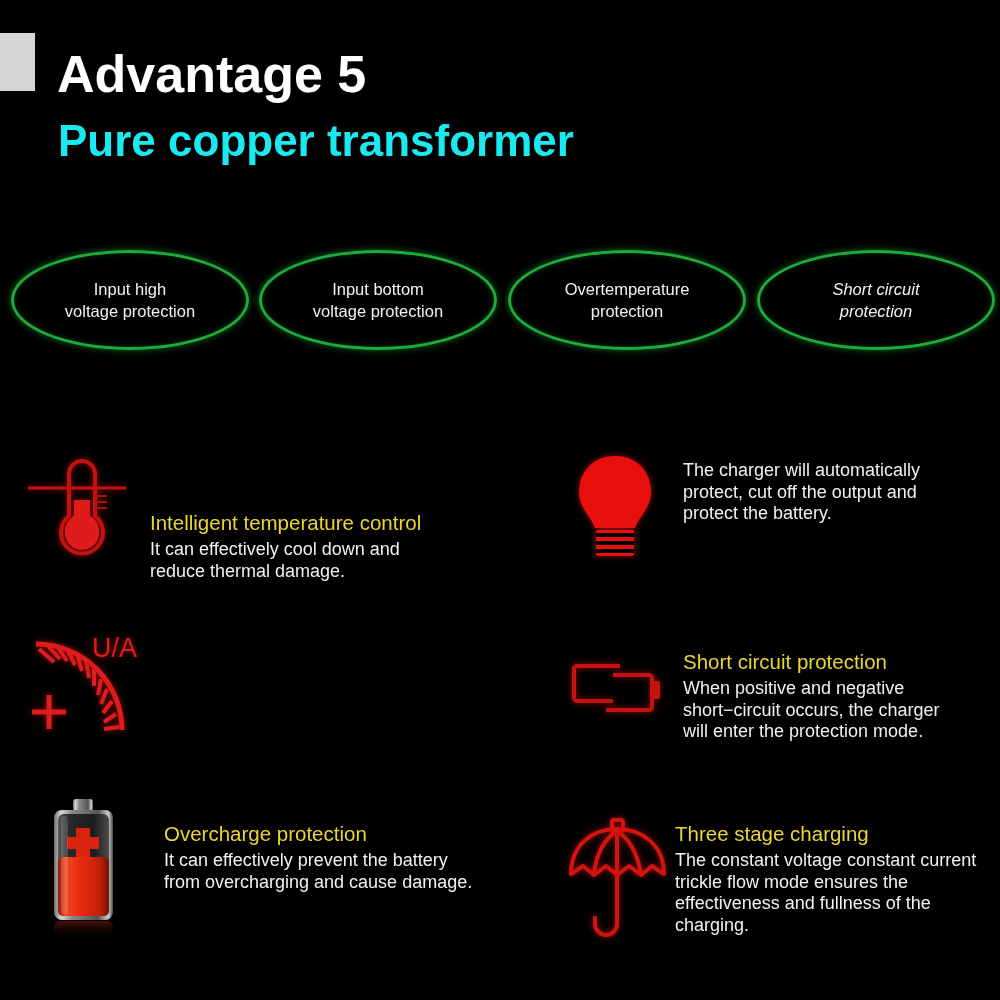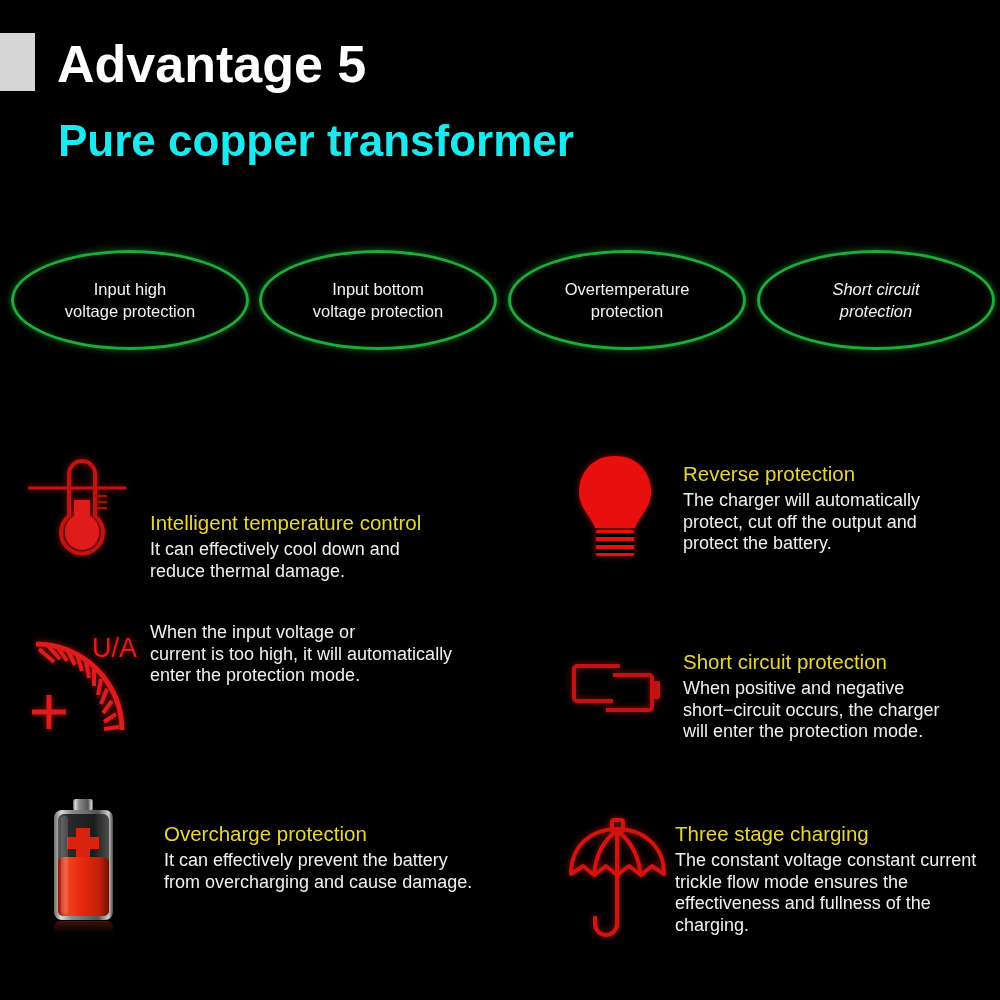--- a/index.html
+++ b/index.html
@@ -10,21 +10,21 @@
     font-family:"Liberation Sans","DejaVu Sans",sans-serif;
     -webkit-font-smoothing:antialiased;
   }
 
   
   #accent-bar{
     position:absolute;left:0;top:33px;width:35px;height:58px;
     background:#d6d6d6;
   }
   #page-title{
-    position:absolute;left:57px;top:35px;
+    position:absolute;left:57px;top:45px;
     color:#ffffff;font-size:52px;font-weight:bold;letter-spacing:0px;
     line-height:58px;white-space:nowrap;
   }
   #page-subtitle{
     position:absolute;left:58px;top:115px;
     color:#1ae9f0;font-size:44px;font-weight:bold;
     line-height:52px;white-space:nowrap;
   }
 
   
@@ -153,21 +153,20 @@
       <path d="M50 6 C26 6 14 24 14 42 C14 58 26 66 30 78 L70 78 C74 66 86 58 86 42 C86 24 74 6 50 6 Z" fill="#e8100f"></path>
       <rect x="31" y="80" width="38" height="26" rx="2" fill="#e8100f"></rect>
       <g stroke="#000000" stroke-width="4">
         <line x1="31" y1="85" x2="69" y2="85"></line>
         <line x1="31" y1="93" x2="69" y2="93"></line>
         <line x1="31" y1="101" x2="69" y2="101"></line>
       </g>
     </svg>
   </div>
   <div class="feature-text">
-    <div class="feature-title">Reverse protection</div>
     <div class="feature-desc">The charger will automatically
 protect, cut off the output and
 protect the battery.</div>
   </div>
 </div>
 
 <div class="feature" id="feature-overvoltage">
   <div class="feature-icon glow-red">
     <svg width="125" height="115" viewBox="0 0 125 115">
       <path d="M14 14 A86 86 0 0 1 100 100" fill="none" stroke="#e01b1b" stroke-width="5"></path>
@@ -186,23 +185,20 @@
         <line x1="97" y1="97" x2="82" y2="99"></line>
       </g>
       <g stroke="#e01b1b" stroke-width="5">
         <line x1="10" y1="82" x2="44" y2="82"></line>
         <line x1="27" y1="65" x2="27" y2="99"></line>
       </g>
       <text x="70" y="27" fill="#e01b1b" font-family="Liberation Sans, sans-serif" font-size="27" font-weight="normal">U/A</text>
     </svg>
   </div>
   <div class="feature-text">
-    <div class="feature-desc">When the input voltage or
-current is too high, it will automatically
-enter the protection mode.</div>
   </div>
 </div>
 
 <div class="feature" id="feature-shortcircuit">
   <div class="feature-icon glow-red">
     <svg width="105" height="80" viewBox="0 0 105 80">
       <g fill="none" stroke="#c3120f" stroke-width="4">
         <path d="M55 18 L12 18 a3 3 0 0 0 -3 3 L9 50 a3 3 0 0 0 3 3 L48 53"></path>
         <path d="M48 27 L84 27 a3 3 0 0 1 3 3 L87 59 a3 3 0 0 1 -3 3 L41 62"></path>
       </g>

